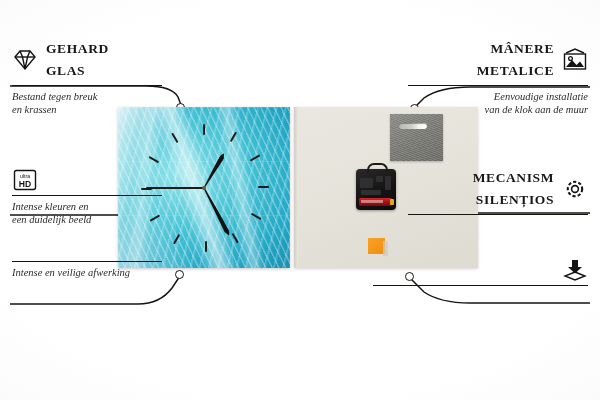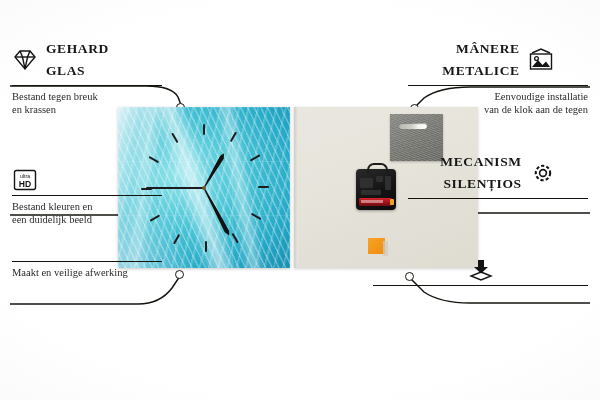--- a/index.html
+++ b/index.html
@@ -11,32 +11,33 @@
   #stage{
     position:relative;width:600px;height:400px;
     background:
       radial-gradient(130% 115% at 50% 50%, #ffffff 0%, #ffffff 42%, #fbfbfb 58%, #ebebeb 78%, #d6d6d6 100%);
     overflow:hidden;
   }
 
   
   .feature{position:absolute;}
   .feat-head{display:flex;align-items:center;gap:8px;}
-  .feat-head.right{justify-content:center;}
+  .feat-head.right{justify-content:flex-end;}
   .feat-title{
     font-size:13.5px;line-height:22px;letter-spacing:.6px;
     color:#161616;font-weight:700;text-transform:uppercase;
     white-space:pre-line;
   }
   .feature.left .feat-title{text-align:left;}
   .feature.right .feat-title{text-align:right;}
   .rule{height:0;border-top:1.3px solid #14140f;margin-top:3px;}
   .feat-sub{
     font-size:10.5px;line-height:13px;color:#2a2a2a;margin-top:4px;
     white-space:pre-line;
+    font-style:italic;
   }
   .feature.right .feat-sub{text-align:right;}
   .ficon{width:26px;height:24px;flex:0 0 26px;display:block;}
   .ficon svg{display:block;width:26px;height:24px;}
 
   
   #photo{
     position:absolute;left:118px;top:107px;width:360px;height:161px;
   }
   #clock{
@@ -229,48 +230,48 @@
     <div class="feat-head">
       <span class="ficon">
         <svg viewBox="0 0 26 24">
           <rect x="2.5" y="2.5" width="21" height="19" rx="2" fill="none" stroke="#141414" stroke-width="1.4"></rect>
           <text x="13" y="10.3" font-family="Liberation Sans, sans-serif" font-size="5.2" text-anchor="middle" fill="#141414">ultra</text>
           <text x="13" y="18.6" font-family="Liberation Sans, sans-serif" font-size="8.6" font-weight="bold" text-anchor="middle" fill="#141414">HD</text>
         </svg>
       </span>
     </div>
     <div class="rule"></div>
-    <div class="feat-sub">Bestand kleuren en
+    <div class="feat-sub">Intense kleuren en
 een duidelijk beeld</div>
   </div>
 
   <div class="feature left" style="left:12px;top:258px;width:150px;">
     <div class="rule"></div>
-    <div class="feat-sub">Maakt en veilige afwerking</div>
+    <div class="feat-sub">Intense en veilige afwerking</div>
   </div>
 
   <div class="feature right" style="right:12px;top:38px;width:180px;">
     <div class="feat-head right">
       <span class="feat-title">MÂNERE
 METALICE</span>
       <span class="ficon">
         <svg viewBox="0 0 26 24">
           <rect x="2.5" y="6" width="21" height="15" fill="none" stroke="#141414" stroke-width="1.4"></rect>
           <path d="M4 5 L13 1 L22 5" fill="none" stroke="#141414" stroke-width="1.4"></path>
           <path d="M4 19 L10 12 L14.5 17 L18 13.5 L22 19 Z" fill="#141414"></path>
           <circle cx="8.5" cy="10.5" r="1.9" fill="none" stroke="#141414" stroke-width="1.3"></circle>
         </svg>
       </span>
     </div>
     <div class="rule"></div>
     <div class="feat-sub">Eenvoudige installatie
-van de klok aan de tegen</div>
-  </div>
-
-  <div class="feature right" style="right:12px;top:151px;width:180px;">
+van de klok aan de muur</div>
+  </div>
+
+  <div class="feature right" style="right:12px;top:167px;width:180px;">
     <div class="feat-head right">
       <span class="feat-title">MECANISM
 SILENȚIOS</span>
       <span class="ficon">
         <svg viewBox="0 0 26 24">
           <g fill="none" stroke="#141414" stroke-width="2.1">
             <circle cx="13" cy="12" r="7.2" stroke-dasharray="3.2 2.1"></circle>
           </g>
           <circle cx="13" cy="12" r="3.4" fill="none" stroke="#141414" stroke-width="1.6"></circle>
         </svg>

